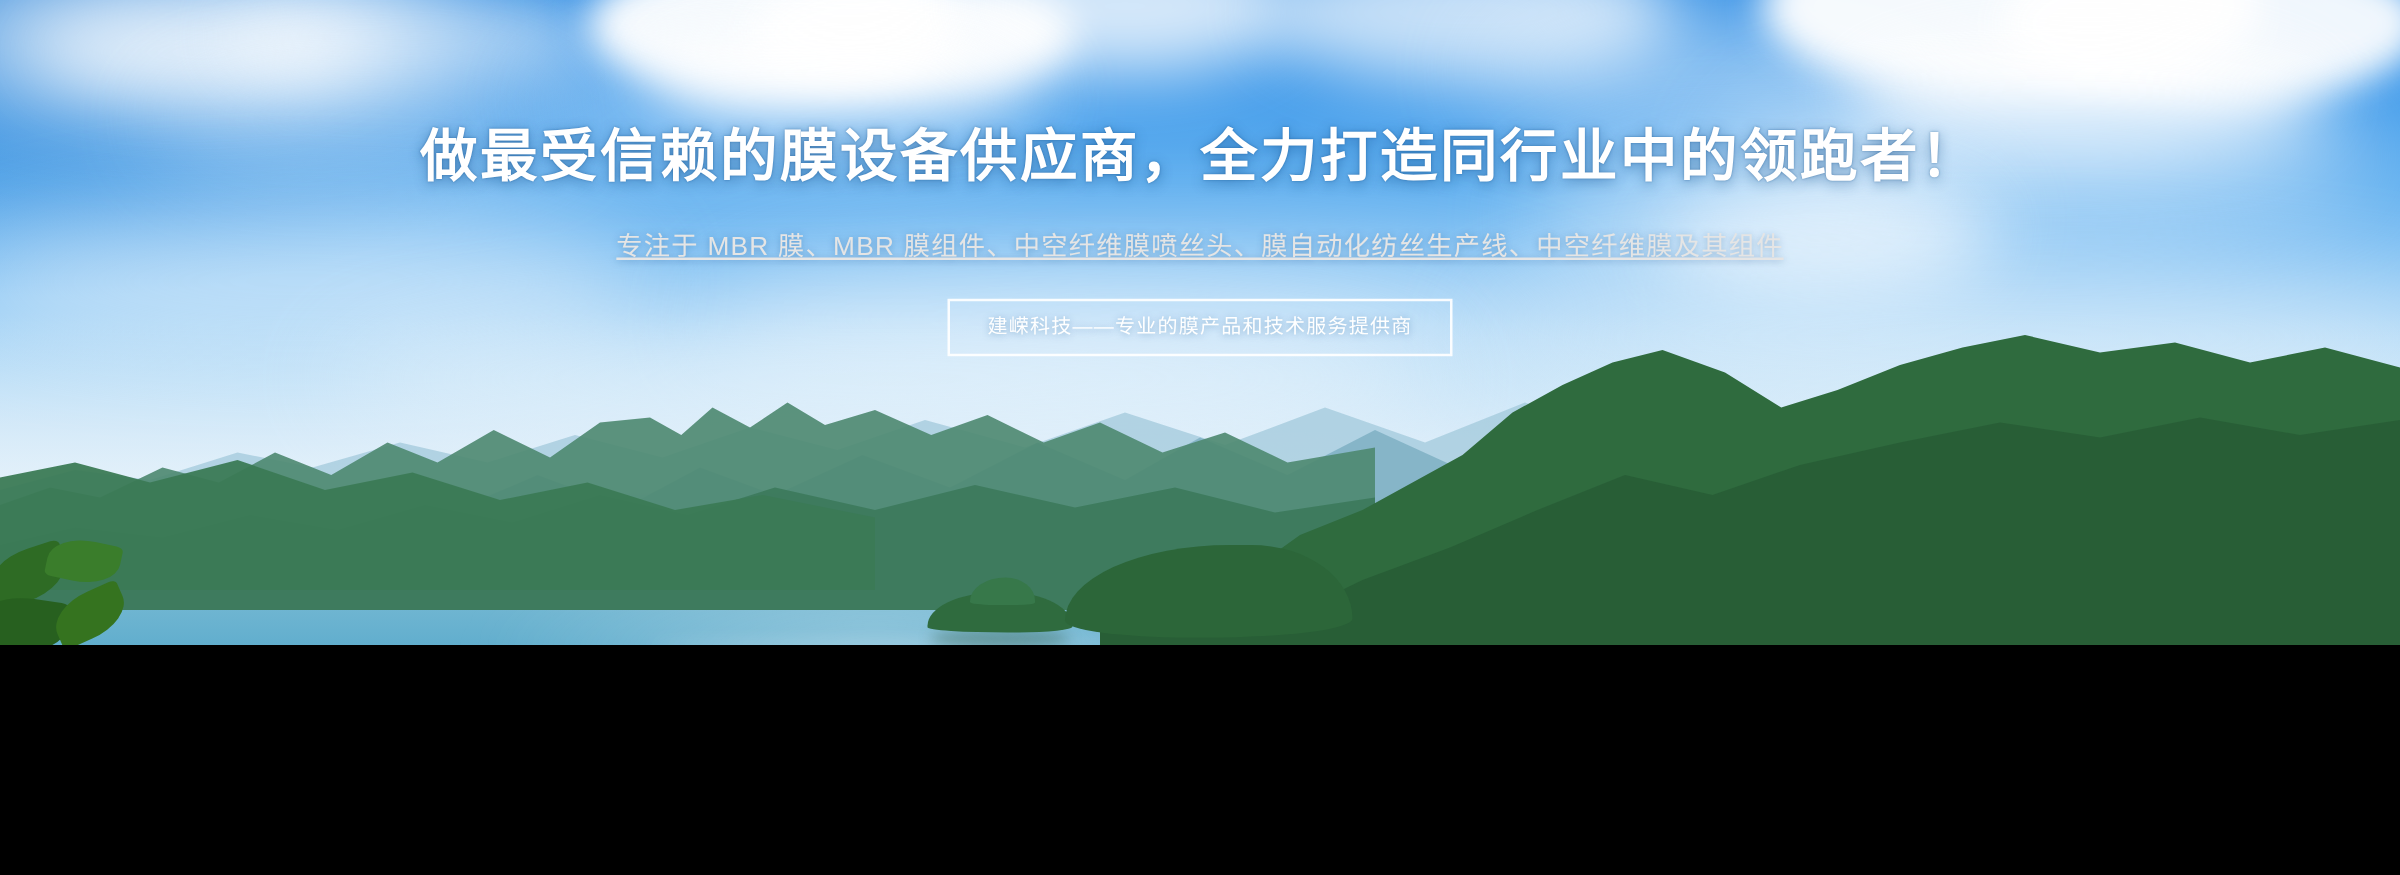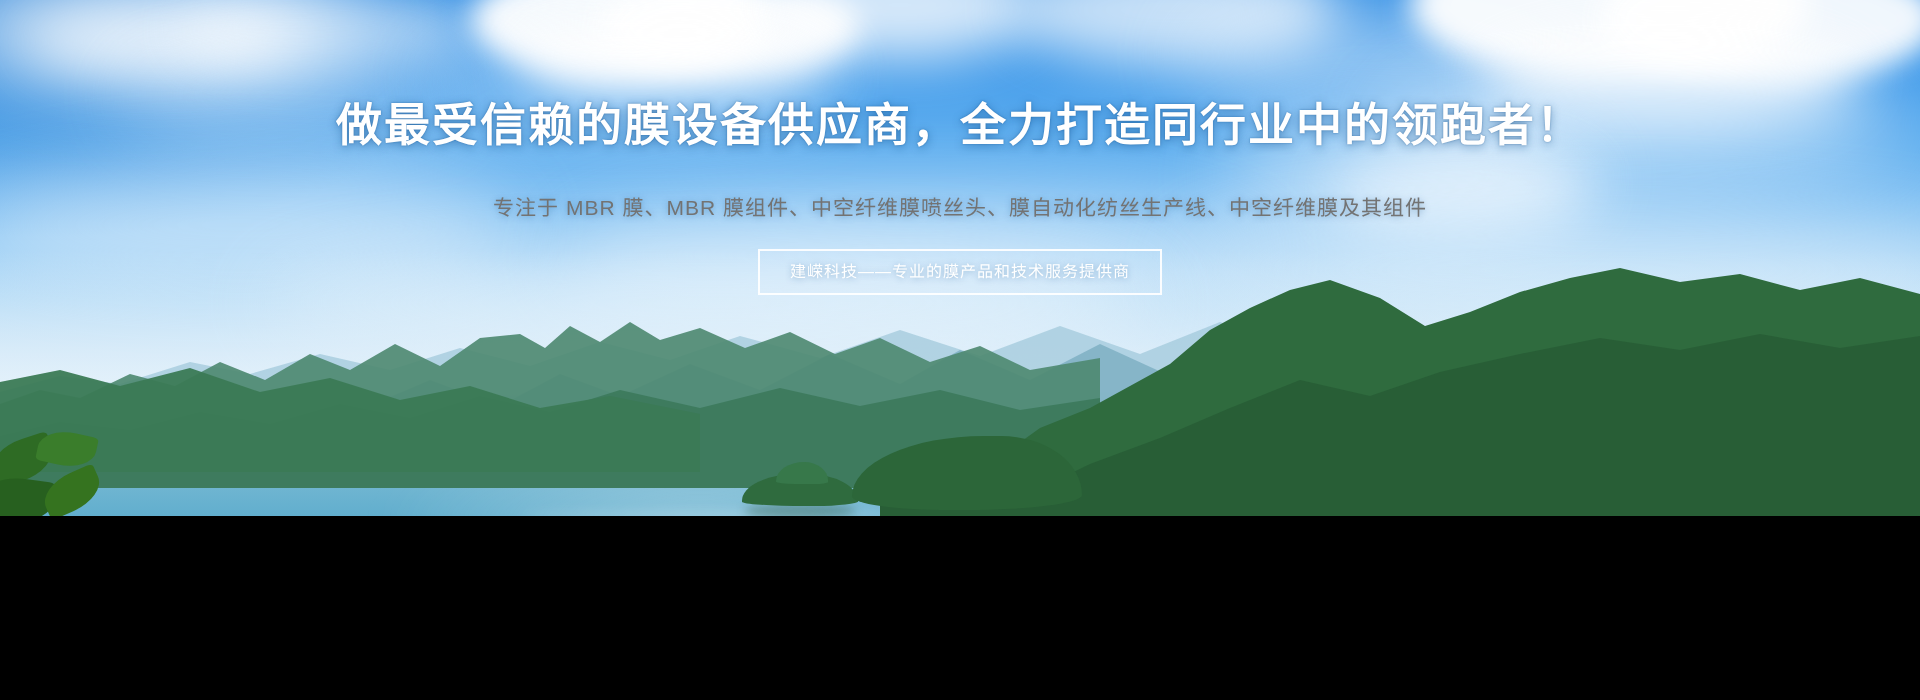--- a/index.html
+++ b/index.html
@@ -113,29 +113,30 @@
     padding-top: 98px;
     font-size: 46px;
     line-height: 1.2;
     font-weight: 700;
     color: #ffffff;
     letter-spacing: 2px;
     text-shadow: 0 2px 10px rgba(10,70,130,.45), 0 0 2px rgba(10,70,130,.5);
     white-space: nowrap;
   }
   .subtitle {
-    margin: 12px;
+    margin: 2px;
     padding-top: 28px;
     font-size: 21px;
     line-height: 1.4;
     font-weight: 400;
-    color: #737373;
+    color: #e5e5e5;
     letter-spacing: 1px;
     text-shadow: 0 1px 6px rgba(10,70,130,.35);
     white-space: nowrap;
+    text-decoration: underline;
   }
   .tagline-wrap {
     margin-top: 26px;
     display: flex;
     justify-content: center;
   }
   .tagline {
     display: inline-block;
     border: 2px solid rgba(255,255,255,.92);
     padding: 11px 30px;

